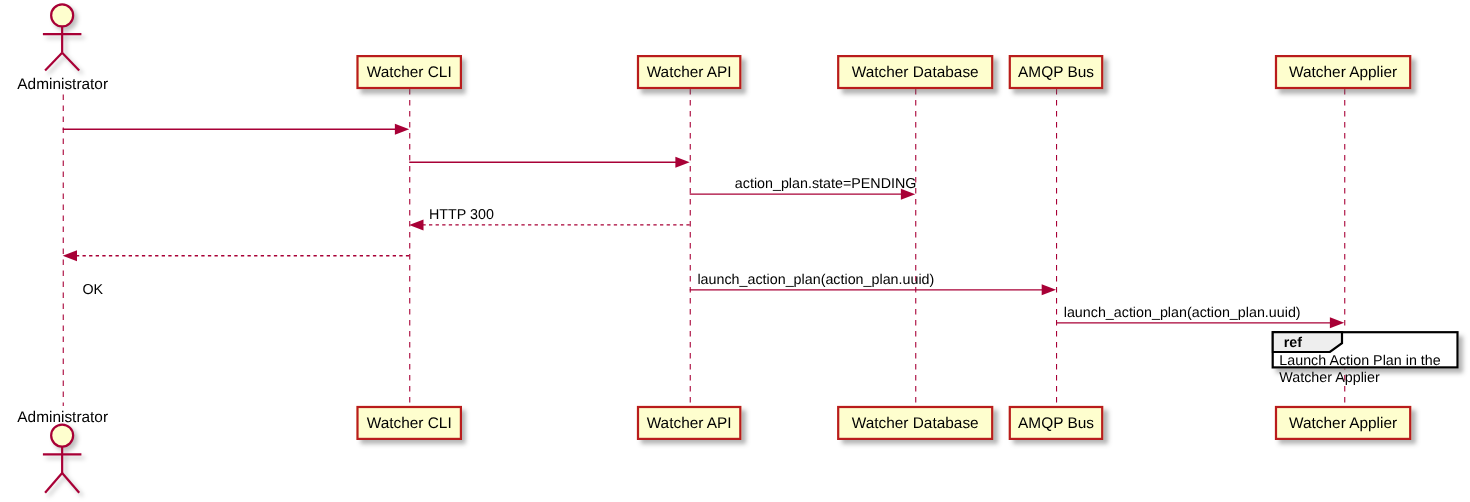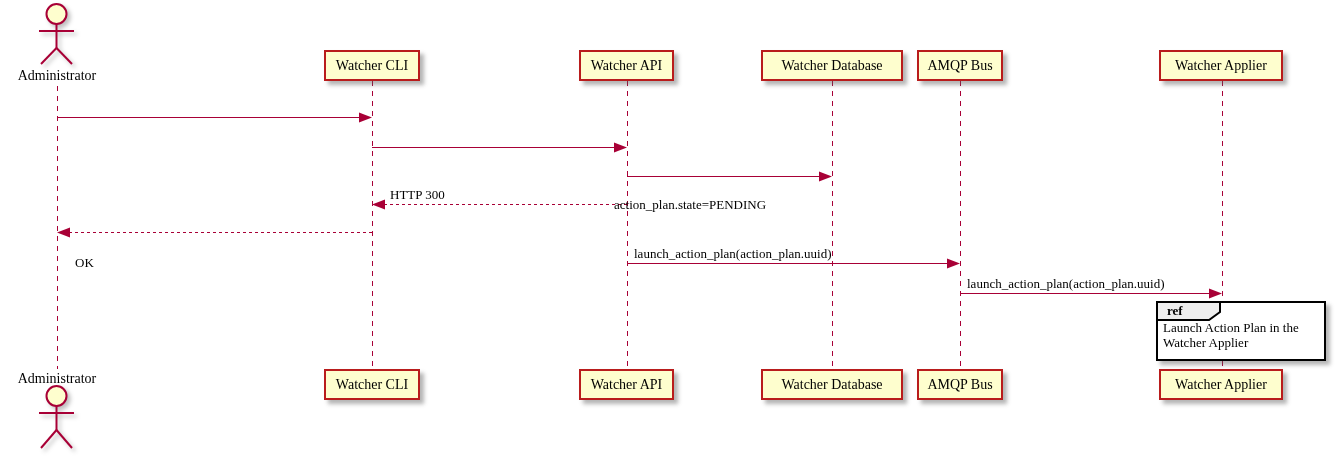--- a/index.html
+++ b/index.html
@@ -1,20 +1,20 @@
 <!DOCTYPE html>
 <html><head>
 <meta charset="utf-8">
 <style>
   html,body{margin:0;padding:0;background:#ffffff;}
   #canvas{
     position:relative;
     width:1336px;height:456px;
     background:#ffffff;
-    font-family:Liberation Serif, serif;
+    font-family:Liberation Sans, sans-serif;
     overflow:hidden;
   }
   #wires{position:absolute;left:0;top:0;width:1336px;height:456px;}
   .pbox{
     position:absolute;
     box-sizing:border-box;
     height:31px;
     background:#FEFECE;
     border:2px solid #b91c1c;
     box-shadow:4px 4px 4px rgba(90,90,90,0.45);
@@ -34,21 +34,21 @@
   }
   .msg-label{
     position:absolute;
     font-size:13px;
     color:#000;
     white-space:nowrap;
   }
   .ref-box{
     position:absolute;
     left:1156px;top:301px;
-    width:170px;height:60px;
+    width:170px;height:34px;
     box-sizing:border-box;
     background:#ffffff;
     border:2px solid #000000;
     box-shadow:4px 4px 4px rgba(90,90,90,0.45);
   }
   .ref-header{position:absolute;left:-2px;top:-2px;}
   .ref-keyword{
     position:absolute;left:9px;top:0px;
     font-size:13px;font-weight:bold;color:#000;
   }
@@ -132,21 +132,21 @@
   <div class="pbox" style="left:761px;top:50px;width:142px;">Watcher Database</div>
   <div class="pbox" style="left:917px;top:50px;width:86px;">AMQP Bus</div>
   <div class="pbox" style="left:1159px;top:50px;width:124px;">Watcher Applier</div>
 
   <div class="pbox" style="left:324px;top:369px;width:96px;">Watcher CLI</div>
   <div class="pbox" style="left:579px;top:369px;width:95px;">Watcher API</div>
   <div class="pbox" style="left:761px;top:369px;width:142px;">Watcher Database</div>
   <div class="pbox" style="left:917px;top:369px;width:86px;">AMQP Bus</div>
   <div class="pbox" style="left:1159px;top:369px;width:124px;">Watcher Applier</div>
 
-  <div class="msg-label" style="left:614px;top:159px;margin-top:38px;">action_plan.state=PENDING</div>
+  <div class="msg-label" style="left:668px;top:159px;">action_plan.state=PENDING</div>
   <div class="msg-label" style="left:390px;top:187px;">HTTP 300</div>
   <div class="msg-label" style="left:75px;top:215px;margin-top:40px;">OK</div>
   <div class="msg-label" style="left:634px;top:246px;">launch_action_plan(action_plan.uuid)</div>
   <div class="msg-label" style="left:967px;top:276px;">launch_action_plan(action_plan.uuid)</div>
 
   <div class="ref-box">
     <svg class="ref-header" width="70" height="21" viewBox="0 0 70 21">
       <path d="M1,1 H64 V11 L53,19 H1 Z" fill="#EEEEEE" stroke="#000000" stroke-width="2"></path>
     </svg>
     <span class="ref-keyword">ref</span>

